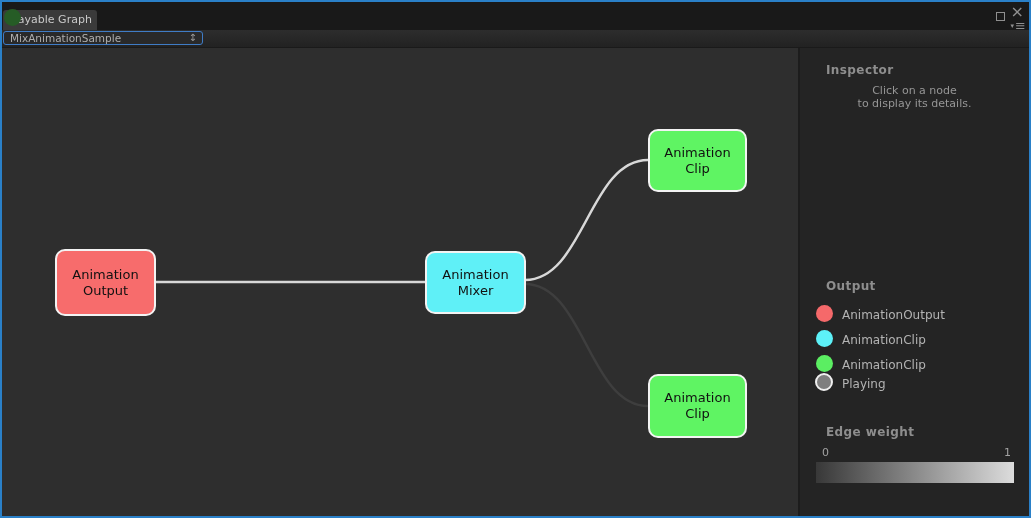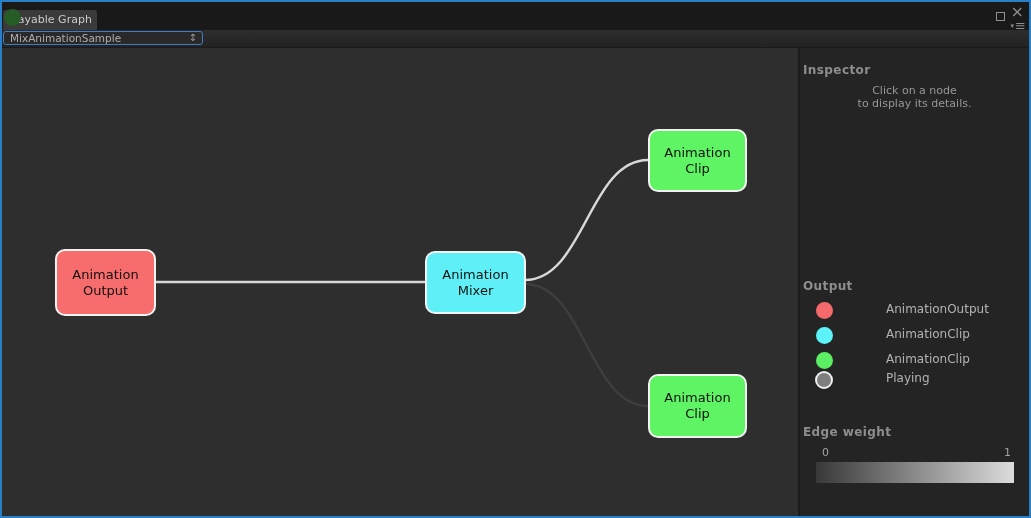--- a/index.html
+++ b/index.html
@@ -33,27 +33,27 @@
         display:flex;flex-direction:column;align-items:center;justify-content:center;
         color:#111;font-size:13px;line-height:16px;text-align:center;}
   .node-output{left:53px;top:201px;width:101px;height:67px;}
   .node-mixer{left:423px;top:203px;width:101px;height:63px;}
   .node-clip-top{left:646px;top:81px;width:99px;height:63px;}
   .node-clip-bottom{left:646px;top:326px;width:99px;height:64px;}
 
   
   .inspector{position:absolute;left:796px;top:46px;right:0;bottom:0;background:#242424;
              border-left:2px solid #1c1c1c;box-sizing:border-box;}
-  .panel-title{position:absolute;left:3px;font-weight:bold;font-size:12px;color:#8e8e8e;letter-spacing:.4px;}
+  .panel-title{position:absolute;left:26px;font-weight:bold;font-size:12px;color:#8e8e8e;letter-spacing:.4px;}
   .t-inspector{top:15px;}
   .t-legend{top:231px;}
   .t-edgeweight{top:377px;}
   .hint{position:absolute;left:0;right:0;text-align:center;color:#969696;font-size:11px;}
   .hint1{top:36px;} .hint2{top:49px;}
-  .legend-row{position:absolute;left:16px;right:8px;height:20px;display:flex;align-items:flex-start;gap:44px;}
+  .legend-row{position:absolute;left:16px;right:8px;height:20px;display:flex;align-items:flex-end;}
   .lr0{top:254px;} .lr1{top:279px;} .lr2{top:304px;} .lr3{top:323px;}
   .legend-circle{width:17px;height:17px;border-radius:50%;margin-right:9px;flex:0 0 auto;}
   .legend-circle.ring{width:14px;height:14px;border:2.5px solid #efefef;margin-left:-1px;}
   .legend-label{color:#b3b3b3;font-size:12px;}
   .ew-labels{position:absolute;left:22px;right:18px;top:398px;display:flex;justify-content:space-between;
              color:#a2a2a2;font-size:11px;}
   .ew-bar{position:absolute;left:16px;top:414px;width:198px;height:21px;background:#888;}
 </style>
 </head>
 <body>

